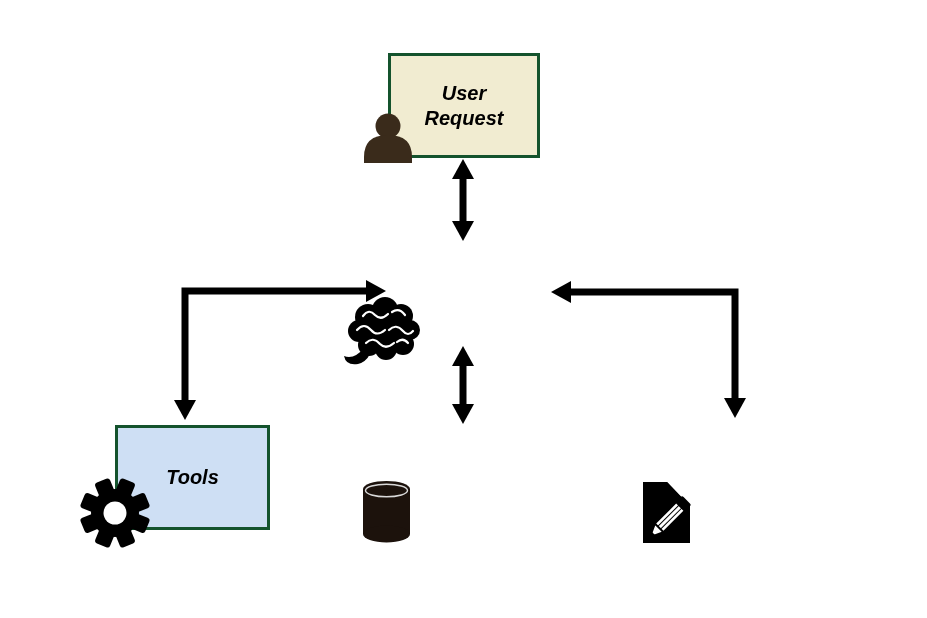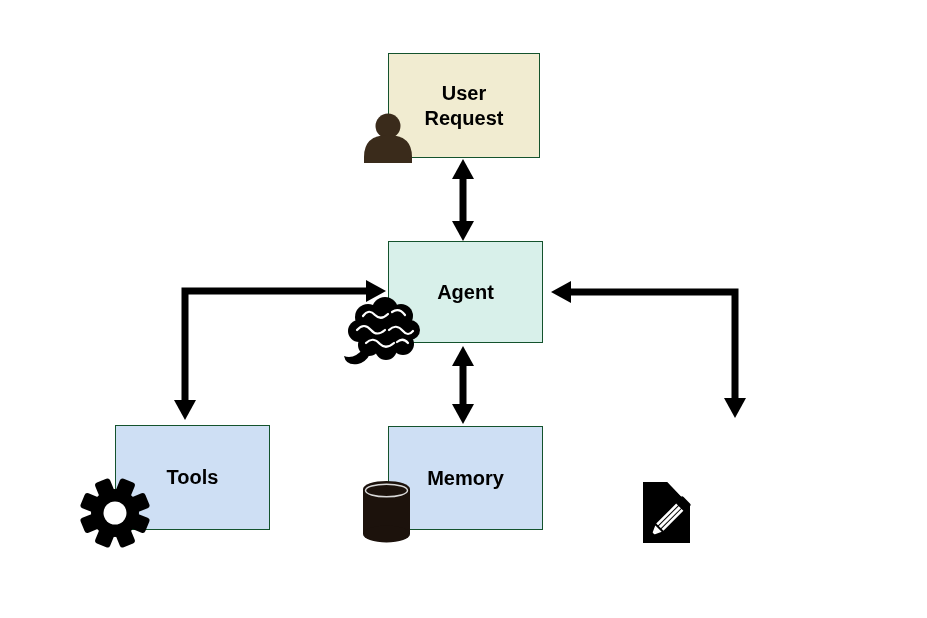--- a/index.html
+++ b/index.html
@@ -7,25 +7,26 @@
     position: relative;
     width: 927px;
     height: 618px;
     background: #ffffff;
     overflow: hidden;
     font-family: "Liberation Sans", sans-serif;
   }
   .node {
     position: absolute;
     box-sizing: border-box;
-    border: 1px solid #14532d;
+    border: 3px solid #14532d;
     display: flex;
     align-items: center;
     justify-content: center;
     z-index: 1;
+    font-style: italic;
   }
   .node .label {
     font-size: 20px;
     font-weight: 700;
     color: #000000;
     text-align: center;
     line-height: 1.25;
   }
   .node-user-request { left: 388px; top: 53px;  width: 152px; height: 105px; background: #F1ECD1; }
   .node-user-request .label { width: 92px; }
@@ -42,31 +43,25 @@
 </style>
 </head>
 <body>
 
 <div class="stage">
 
   <div class="node node-user-request">
     <span class="label">User Request</span>
   </div>
 
-  <div class="node node-agent">
-    <span class="label">Agent</span>
-  </div>
 
   <div class="node node-tools">
     <span class="label">Tools</span>
   </div>
 
-  <div class="node node-memory">
-    <span class="label">Memory</span>
-  </div>
 
 
   <svg class="overlay" width="927" height="618" viewBox="0 0 927 618">
 
     <g fill="#000" stroke="none">
       <line x1="463" y1="176" x2="463" y2="225" stroke="#000" stroke-width="7"></line>
       <polygon points="463,159 452,179 474,179"></polygon>
       <polygon points="463,241 452,221 474,221"></polygon>
     </g>
 

